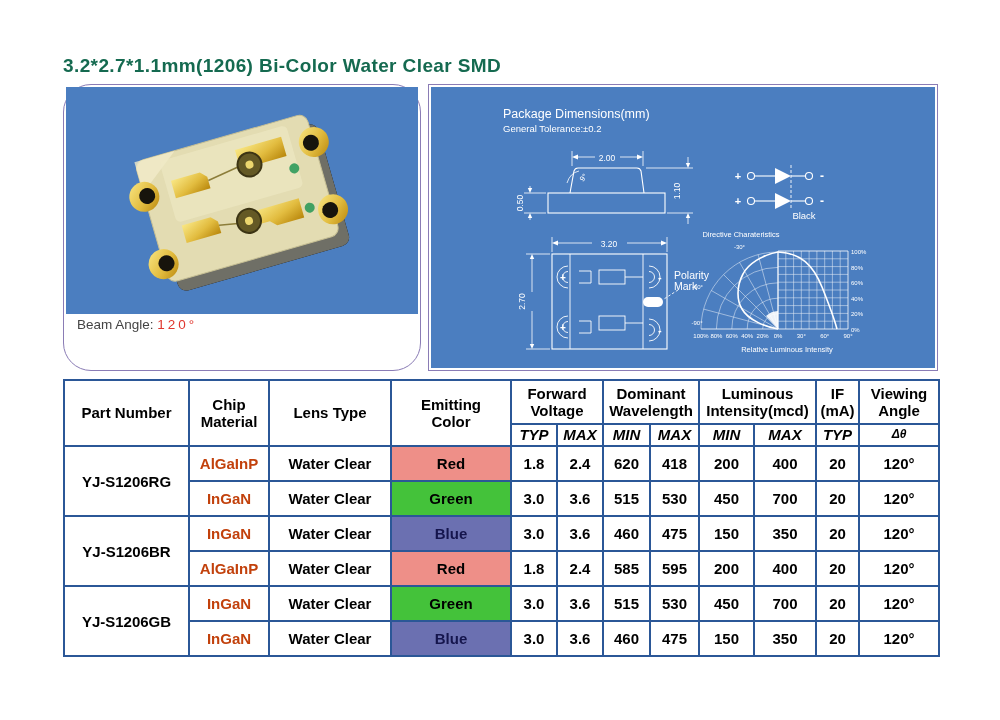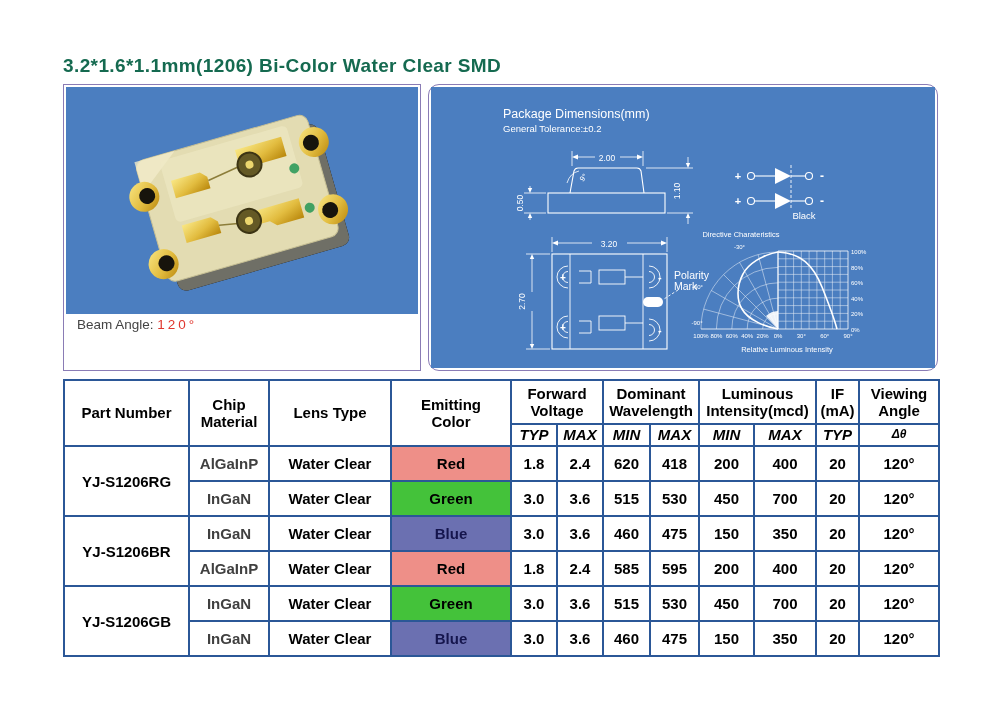--- a/index.html
+++ b/index.html
@@ -1,47 +1,47 @@
 <!DOCTYPE html>
 <html><head>
 <meta charset="utf-8">
 <style>
   html,body{margin:0;padding:0;background:#fff;font-family:"Liberation Sans",sans-serif;}
   .page{position:relative;width:1000px;height:720px;background:#fff;overflow:hidden;}
   .content{position:absolute;left:63px;top:55px;width:877px;}
   .doc-title{font-size:19px;font-weight:bold;color:#156a50;letter-spacing:.4px;margin:0 0 7px 0;}
   .panels{display:flex;gap:7px;height:287px;}
   .panel{background:#fff;border:1px solid #8a7cb5;padding:2px;box-sizing:border-box;}
-  .panel-photo{width:358px;}
-  .panel-diagram{width:510px;border-radius:11px;}
+  .panel-photo{width:358px;border-radius:28px;}
+  .panel-diagram{width:510px;}
   .photo-svg{display:block;}
   .photo-caption{height:52px;padding:3px 0 0 11px;font-size:13.5px;line-height:16.5px;color:#e0372e;}
   .cap-dark{color:#444;}
   .cap-red{color:#e0372e;}
   .spaced{letter-spacing:3px;}
   .diagram-svg{display:block;background:#4b7ec0;}
   
   .spec-table{margin-top:8px;border-collapse:collapse;table-layout:fixed;width:877px;
     font-size:15px;font-weight:bold;color:#000;}
   .spec-table th,.spec-table td{border:2px solid #2b5797;text-align:center;vertical-align:middle;
     padding:0;overflow:hidden;}
   .spec-table thead th{white-space:pre-line;line-height:1.15;}
   .hrow1 th{height:42px;}
   .hrow2 th{height:20px;font-style:italic;}
   .spec-table tbody td,.spec-table tbody th{height:33px;}
-  .chip{color:#404040;}
+  .chip{color:#c2410c;}
   .delta{font-size:12px;}
 </style>
 </head>
 <body>
 
 <div class="page">
   <div class="content">
 
-    <h1 class="doc-title">3.2*1.6*1.1mm(1206) Bi-Color Water Clear SMD</h1>
+    <h1 class="doc-title">3.2*2.7*1.1mm(1206) Bi-Color Water Clear SMD</h1>
 
     <div class="panels">
 
       <div class="panel panel-photo">
         <svg class="photo-svg" width="352" height="227" viewBox="0 0 352 227">
           <defs>
             <linearGradient id="gold" x1="0" y1="0" x2="1" y2="1">
               <stop offset="0" stop-color="#f9e784"></stop>
               <stop offset="0.55" stop-color="#e2bc3f"></stop>
               <stop offset="1" stop-color="#b8860b"></stop>

